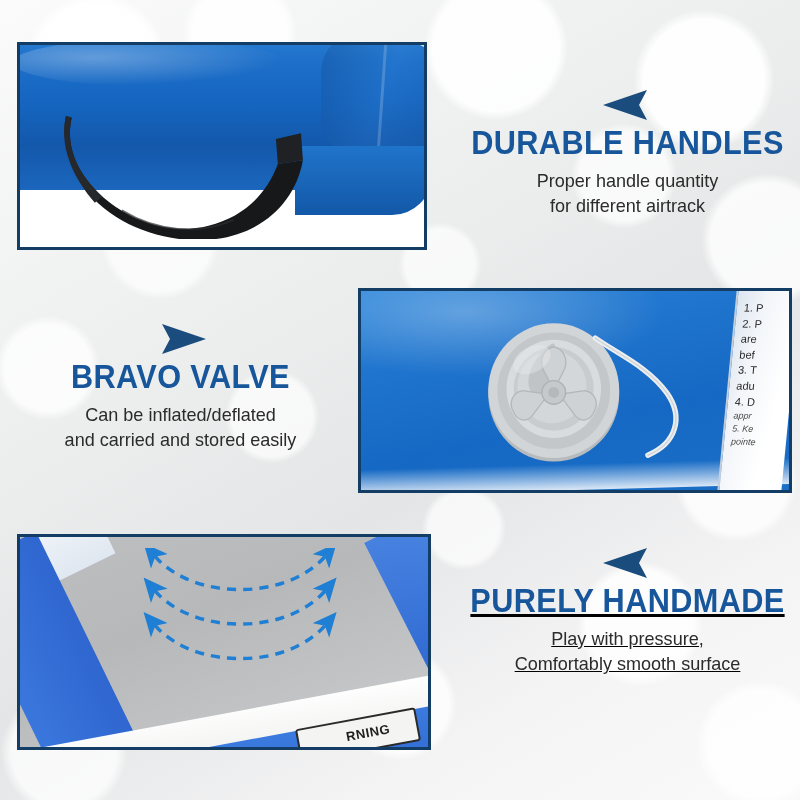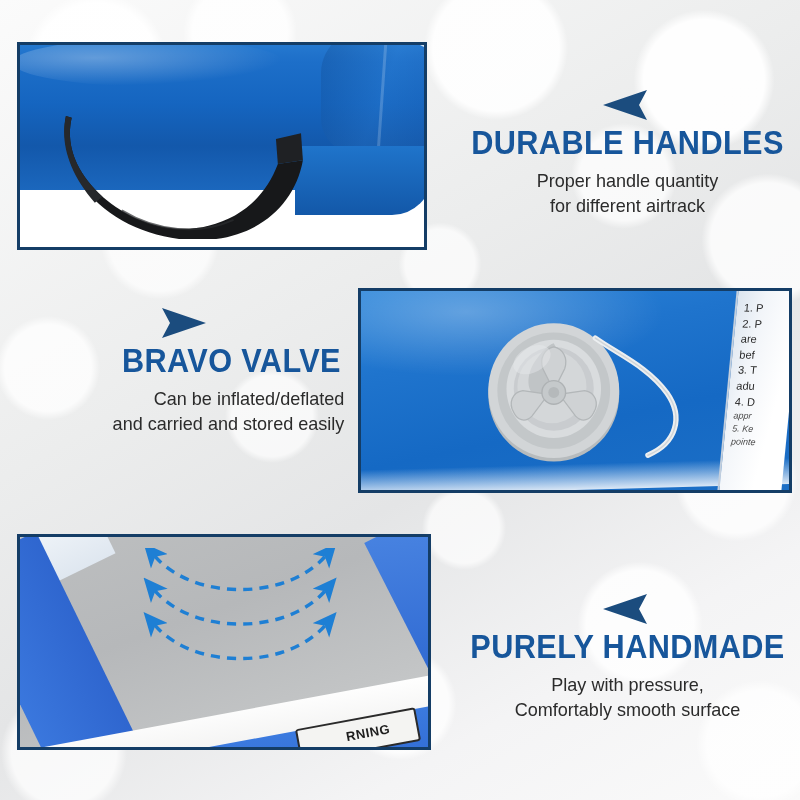--- a/index.html
+++ b/index.html
@@ -166,22 +166,22 @@
   .p3-arrows { position:absolute; left:28%; top:5%; width:52%; height:58%; }
   .p3-sky {
     position:absolute; left:-4%; top:-4%; width:26%; height:24%;
     background: linear-gradient(180deg,#eef3f8,#dfe7f0);
     transform: rotate(-26deg);
   }
 
   
   .text-block { position: absolute; text-align: center; }
   #text-handles  { left: 455px; top: 90px;  width: 345px; }
-  #text-valve    { left: 8px;   top: 308px; width: 345px; text-align: right; }
-  #text-handmade { left: 455px; top: 594px; width: 345px; }
+  #text-valve    { left: 8px;   top: 324px; width: 345px; }
+  #text-handmade { left: 455px; top: 548px; width: 345px; text-decoration: underline; }
 
   .pointer { display:block; margin: 0 auto 6px auto; }
 
   .heading {
     font-family: "Liberation Sans Narrow", "Liberation Sans", sans-serif;
     font-size: 33px;
     font-weight: 700;
     letter-spacing: .4px;
     color: #17569b;
     line-height: 1.06;

